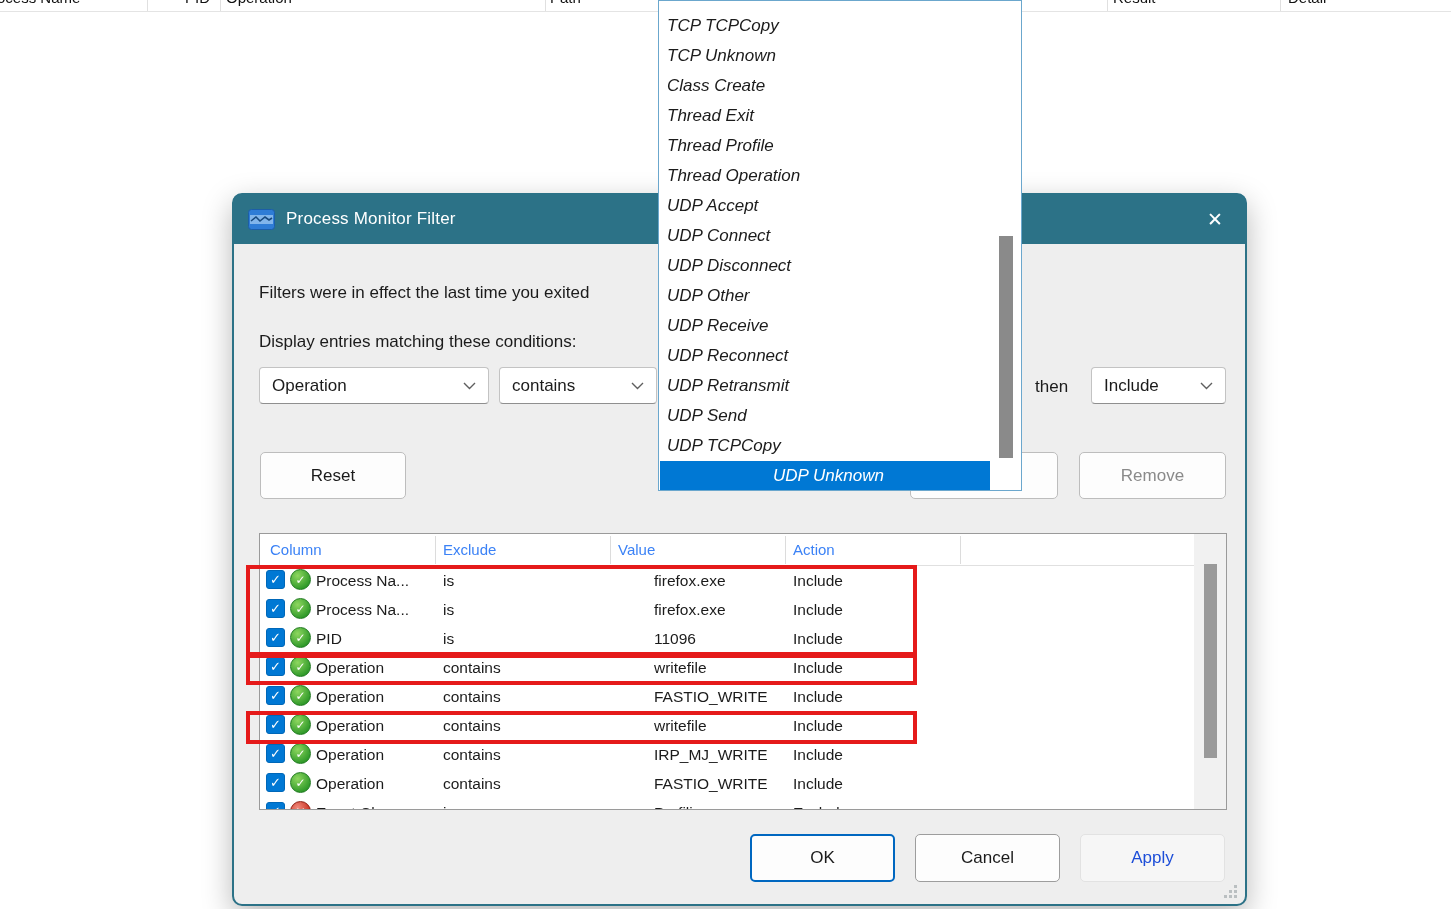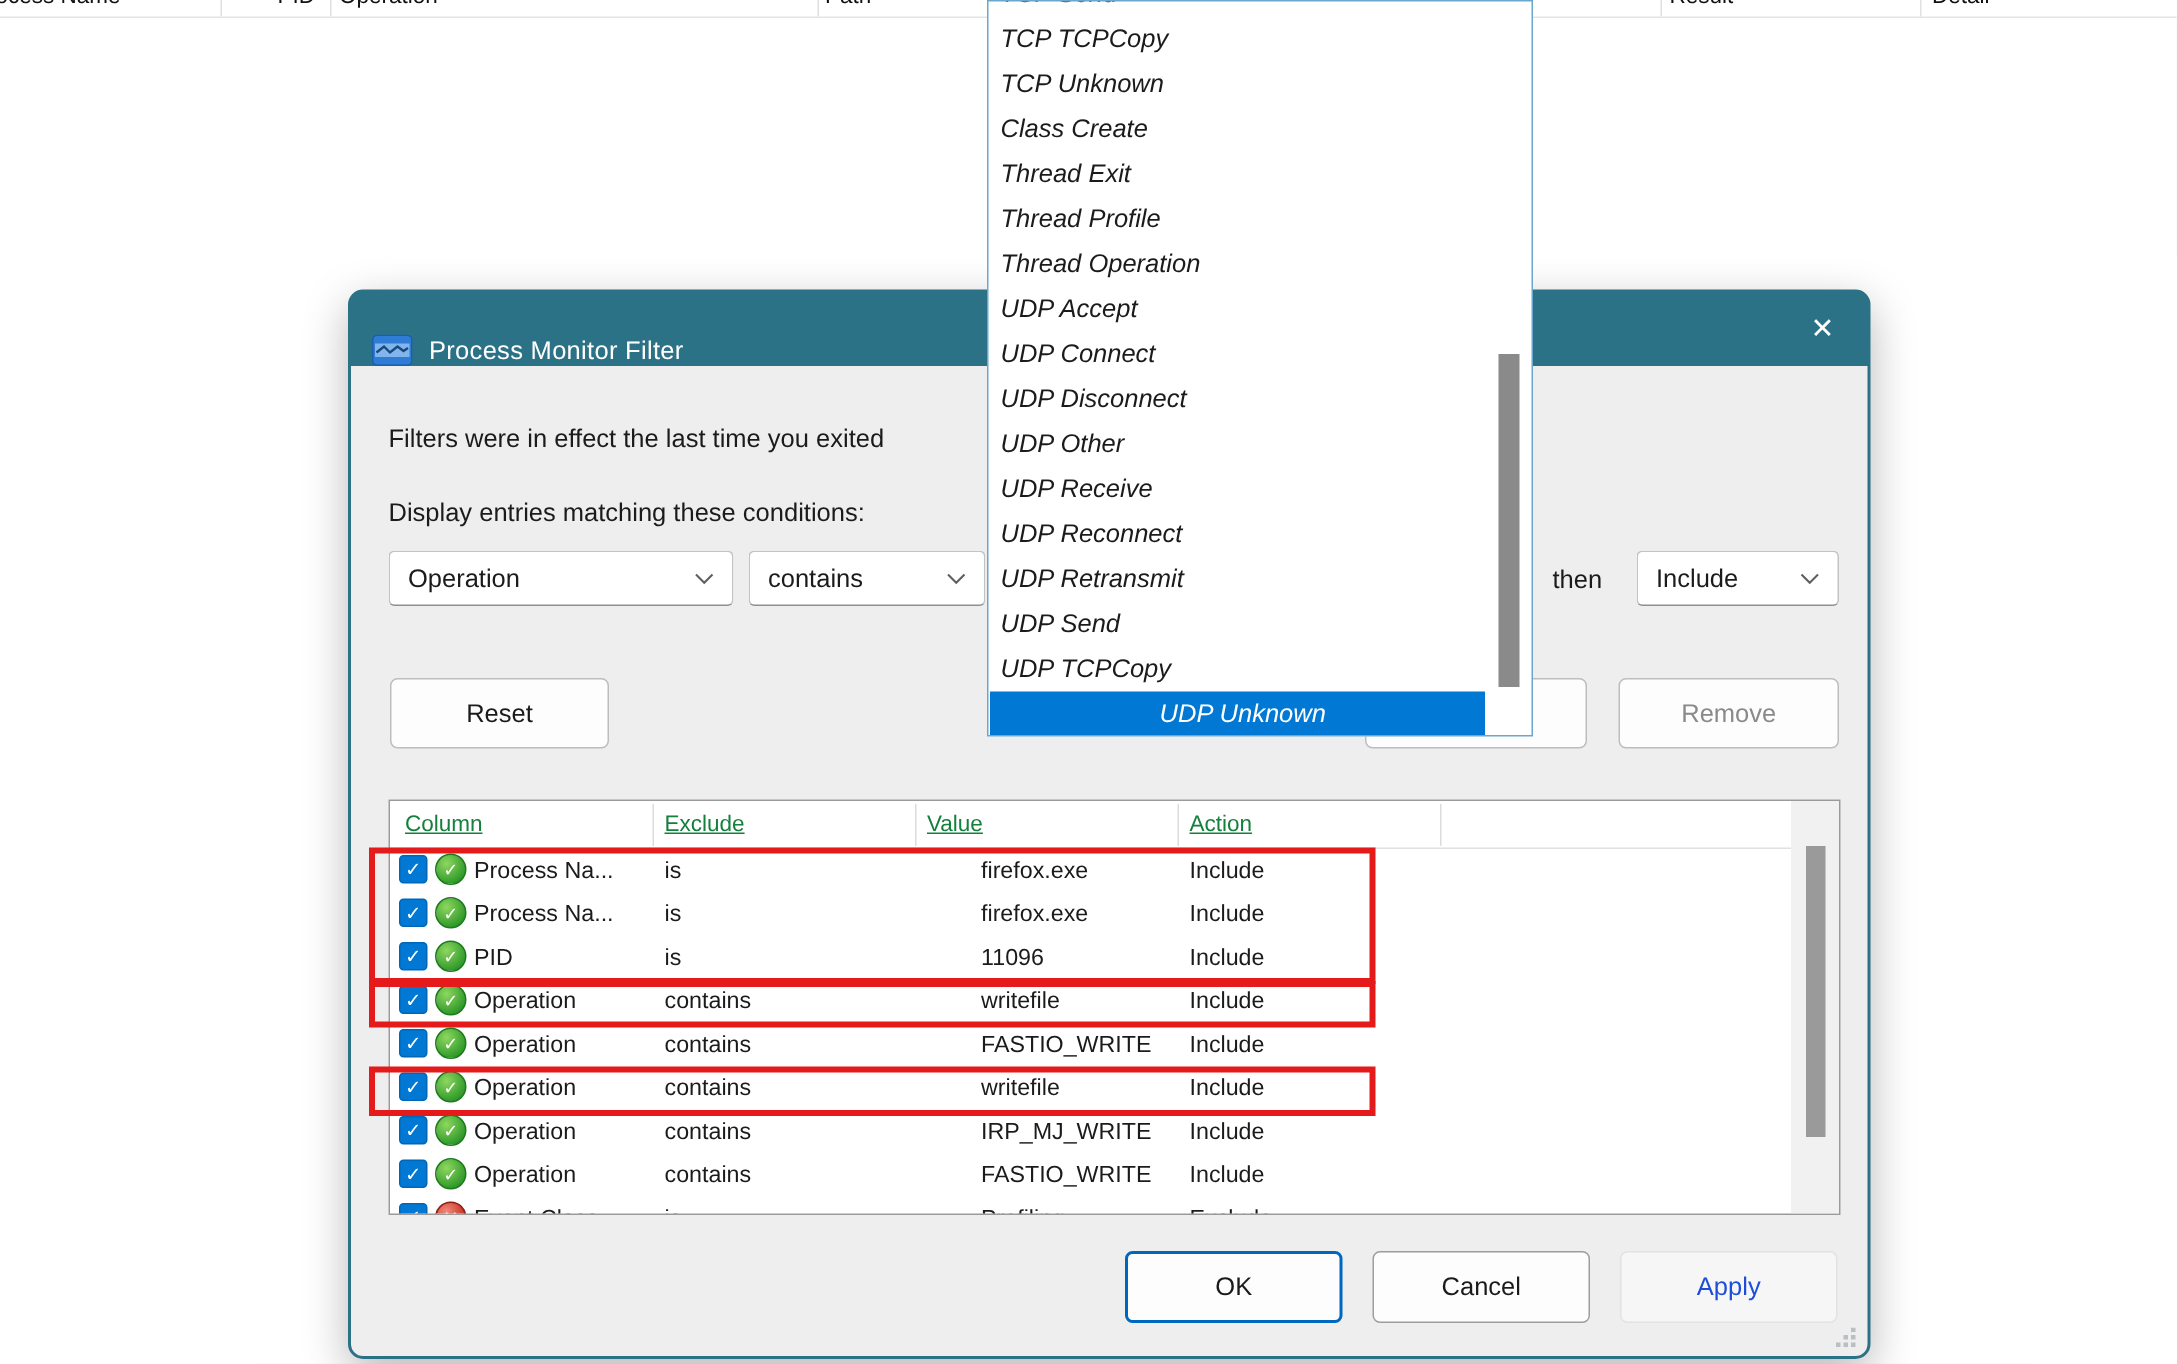--- a/index.html
+++ b/index.html
@@ -10,42 +10,42 @@
   #bg-header { position:absolute; top:0; left:0; width:1451px; height:12px;
     overflow:hidden; border-bottom:1px solid #e4e4e4; background:#fff; }
   #bg-header .hlabel { position:absolute; top:-11px; font-size:15px; color:#111; white-space:nowrap; }
   #bg-header .vsep { position:absolute; top:0; width:1px; height:12px; background:#e0e0e0; }
 
   
   #dialog { position:absolute; left:232px; top:193px; width:1015px; height:713px;
     background:#eeeeee; border:2px solid #2c7287; border-radius:10px;
     box-shadow:0 10px 30px rgba(0,0,0,0.28); z-index:10; }
   #titlebar { position:absolute; top:-1px; left:-1px; right:-1px; height:50px;
-    background:#2c7287; border-radius:8px 8px 0 0; display:flex; align-items:flex-end; padding-left:15px; }
+    background:#2c7287; border-radius:8px 8px 0 0; display:flex; align-items:center; padding-left:15px; }
   #title-text { color:#ffffff; font-size:17px; margin-left:11px; letter-spacing:0.2px; }
   #close-btn { position:absolute; right:16px; top:11px; width:30px; height:28px;
     display:flex; align-items:center; justify-content:center; color:#fff; font-size:19px; cursor:default; }
 
   .dlg-text { position:absolute; font-size:17px; color:#1b1b1b; white-space:nowrap; }
 
   .combo { position:absolute; height:37px; background:#ffffff; border:1px solid #c3c3c3;
     border-bottom-color:#8f8f8f; border-radius:4px; display:flex; align-items:center;
     padding:0 12px; font-size:17px; color:#1b1b1b; }
   .combo .cv { flex:1; }
   .combo svg { flex:none; }
 
   .btn { position:absolute; height:47px; background:#fdfdfd; border:1px solid #bdbdbd;
     border-radius:5px; font-size:17px; color:#1b1b1b; display:flex; align-items:center;
     justify-content:center; }
 
   
   #ftable { position:absolute; left:25px; top:338px; width:968px; height:277px;
     background:#ffffff; border:1px solid #9a9a9a; overflow:hidden; }
   #fhead { position:relative; height:32px; border-bottom:1px solid #e0e0e0; background:#fff; }
-  #fhead .th { position:absolute; top:7px; font-size:15px; color:#15803d;text-decoration:underline; }
+  #fhead .th { position:absolute; top:7px; font-size:15px; color:#3b82f6; }
   #fhead .hsep { position:absolute; top:2px; width:1px; height:28px; background:#dcdcdc; }
   #frows { position:relative; }
   .frow { position:relative; height:29px; }
   .frow span { position:absolute; top:50%; transform:translateY(-50%); font-size:15.5px; white-space:nowrap; }
   .cb { position:absolute; left:6px; top:4px; width:19px; height:19px; background:#0078d4;
     border:1px solid #0067b8; border-radius:3px; color:#fff; font-size:13px; line-height:17px;
     text-align:center; }
   .ric { position:absolute; left:30px; top:3px; width:21px; height:21px; border-radius:50%;
     color:#fff; font-size:12px; font-weight:bold; line-height:20px; text-align:center; }
   .ric.inc { background:radial-gradient(circle at 35% 30%, #8ed75f, #2f9929 75%); border:1px solid #1e7a1e; }

